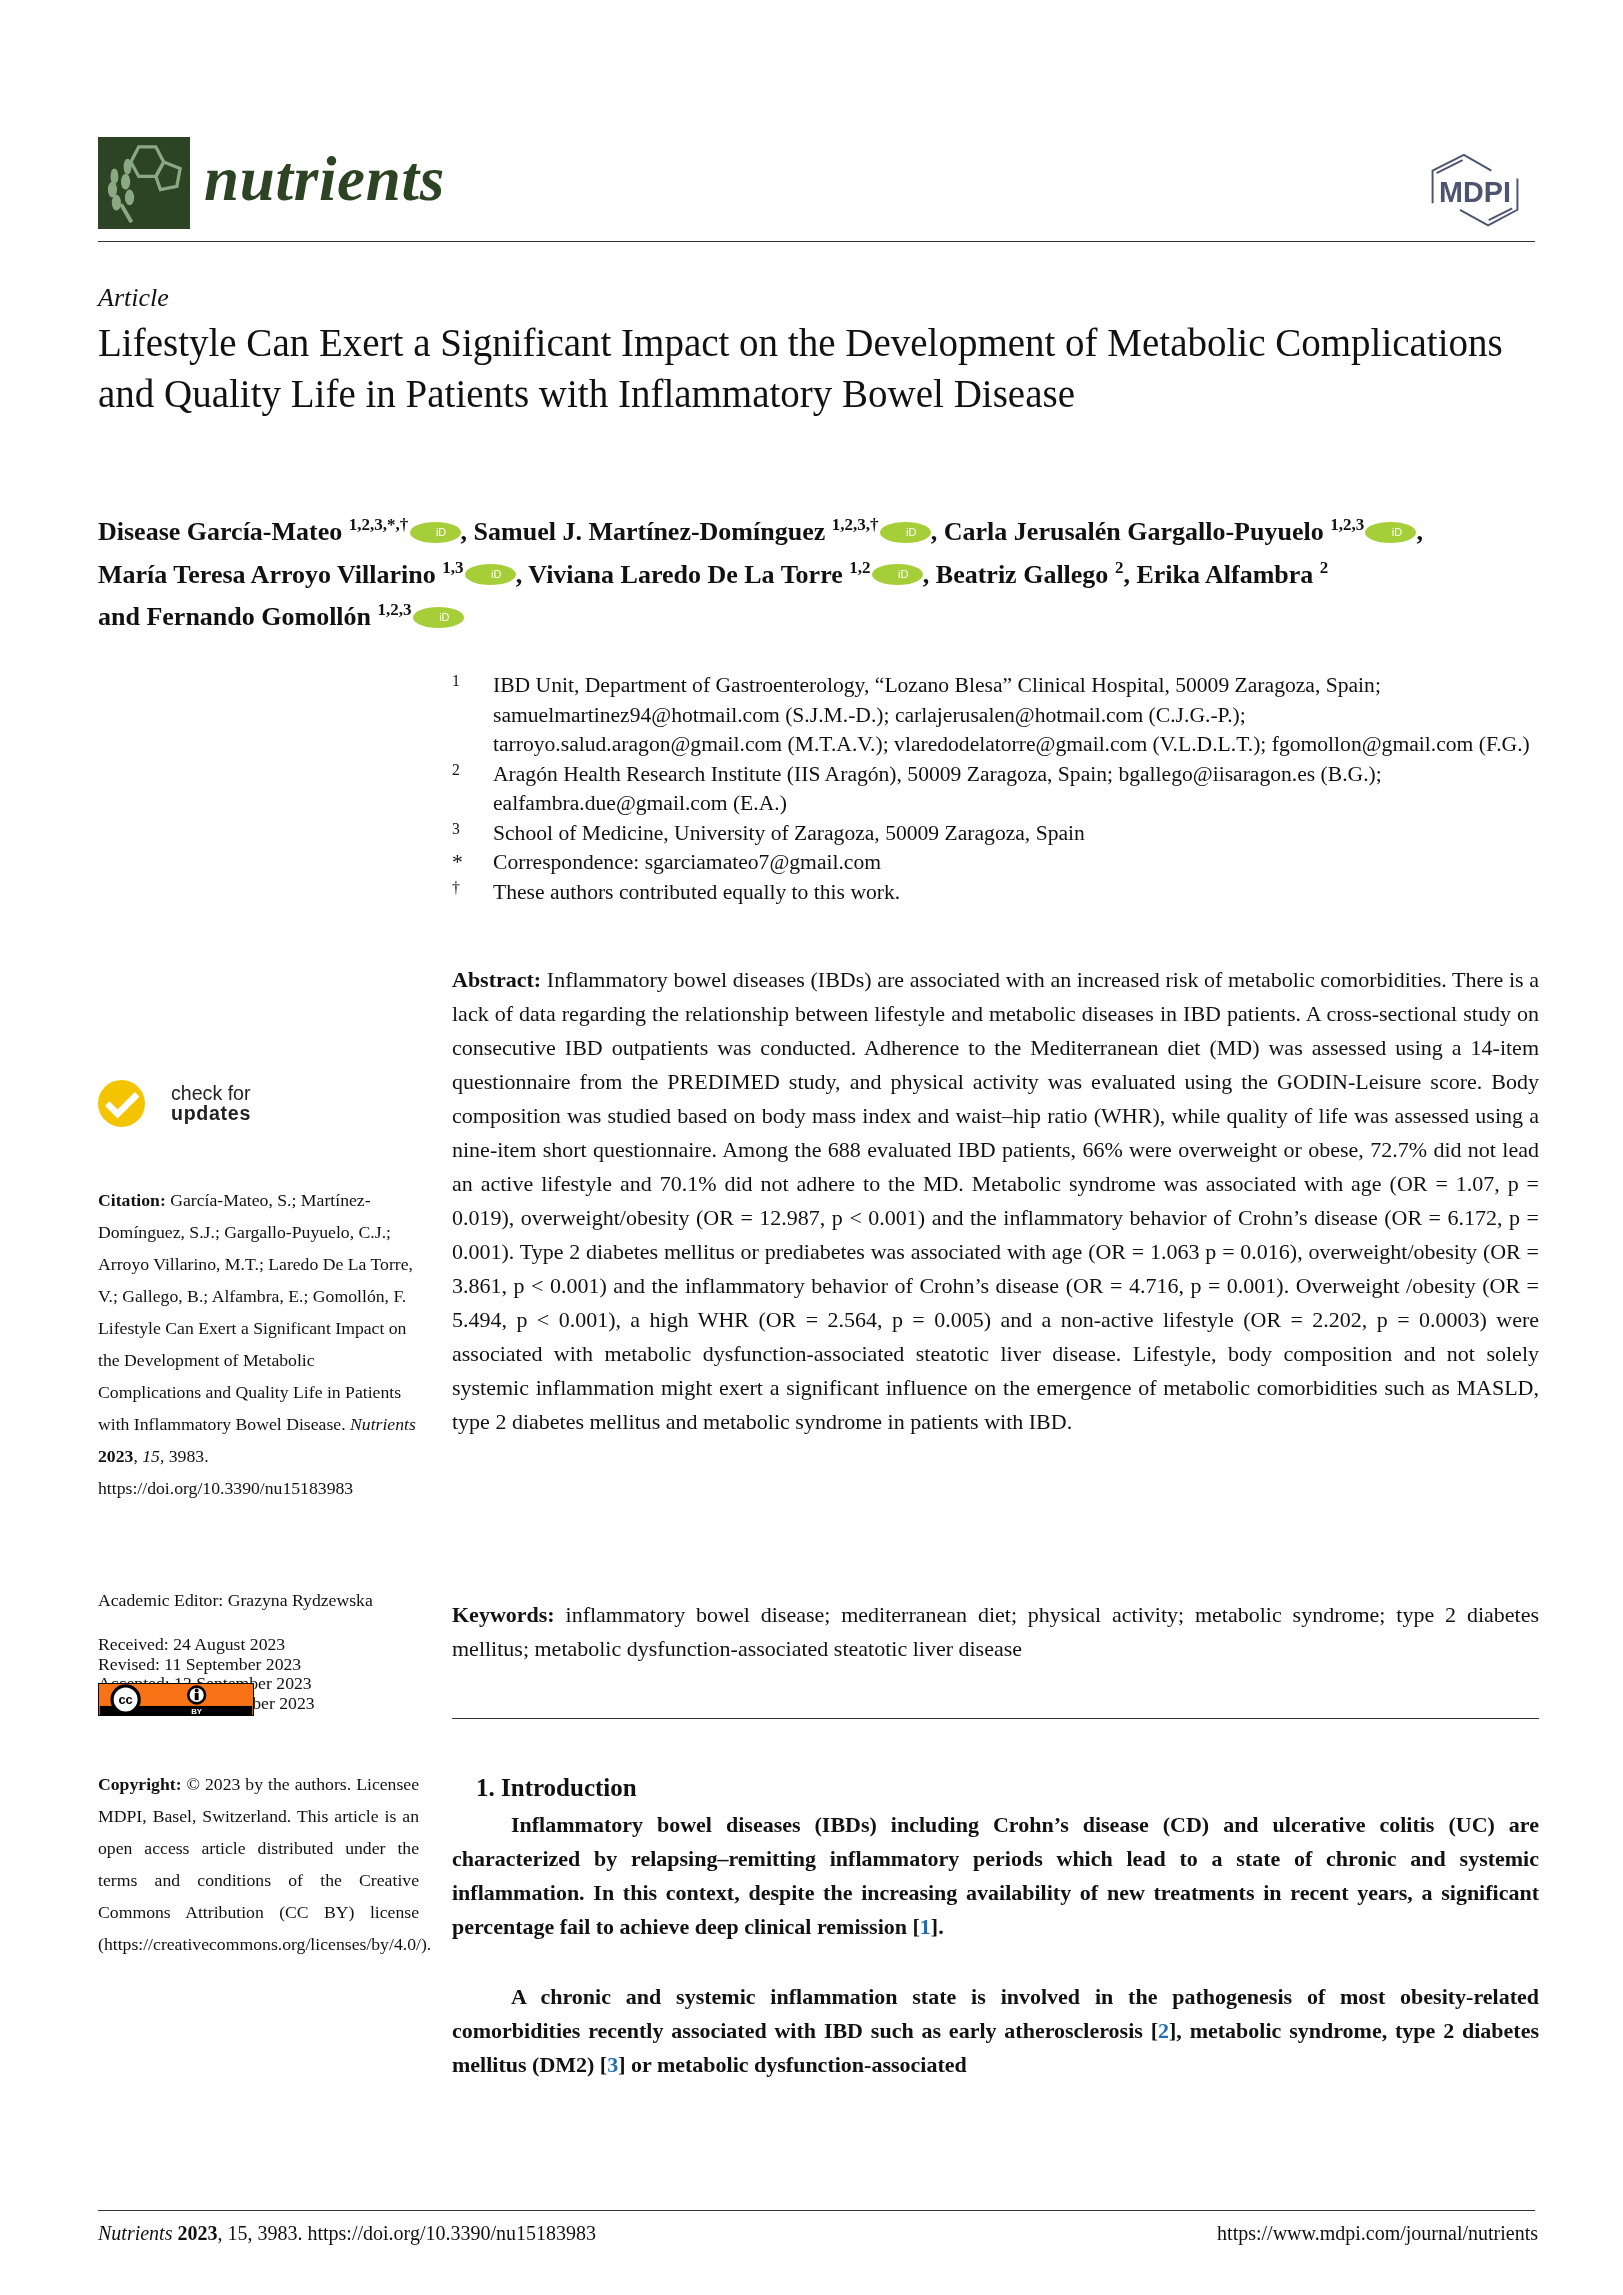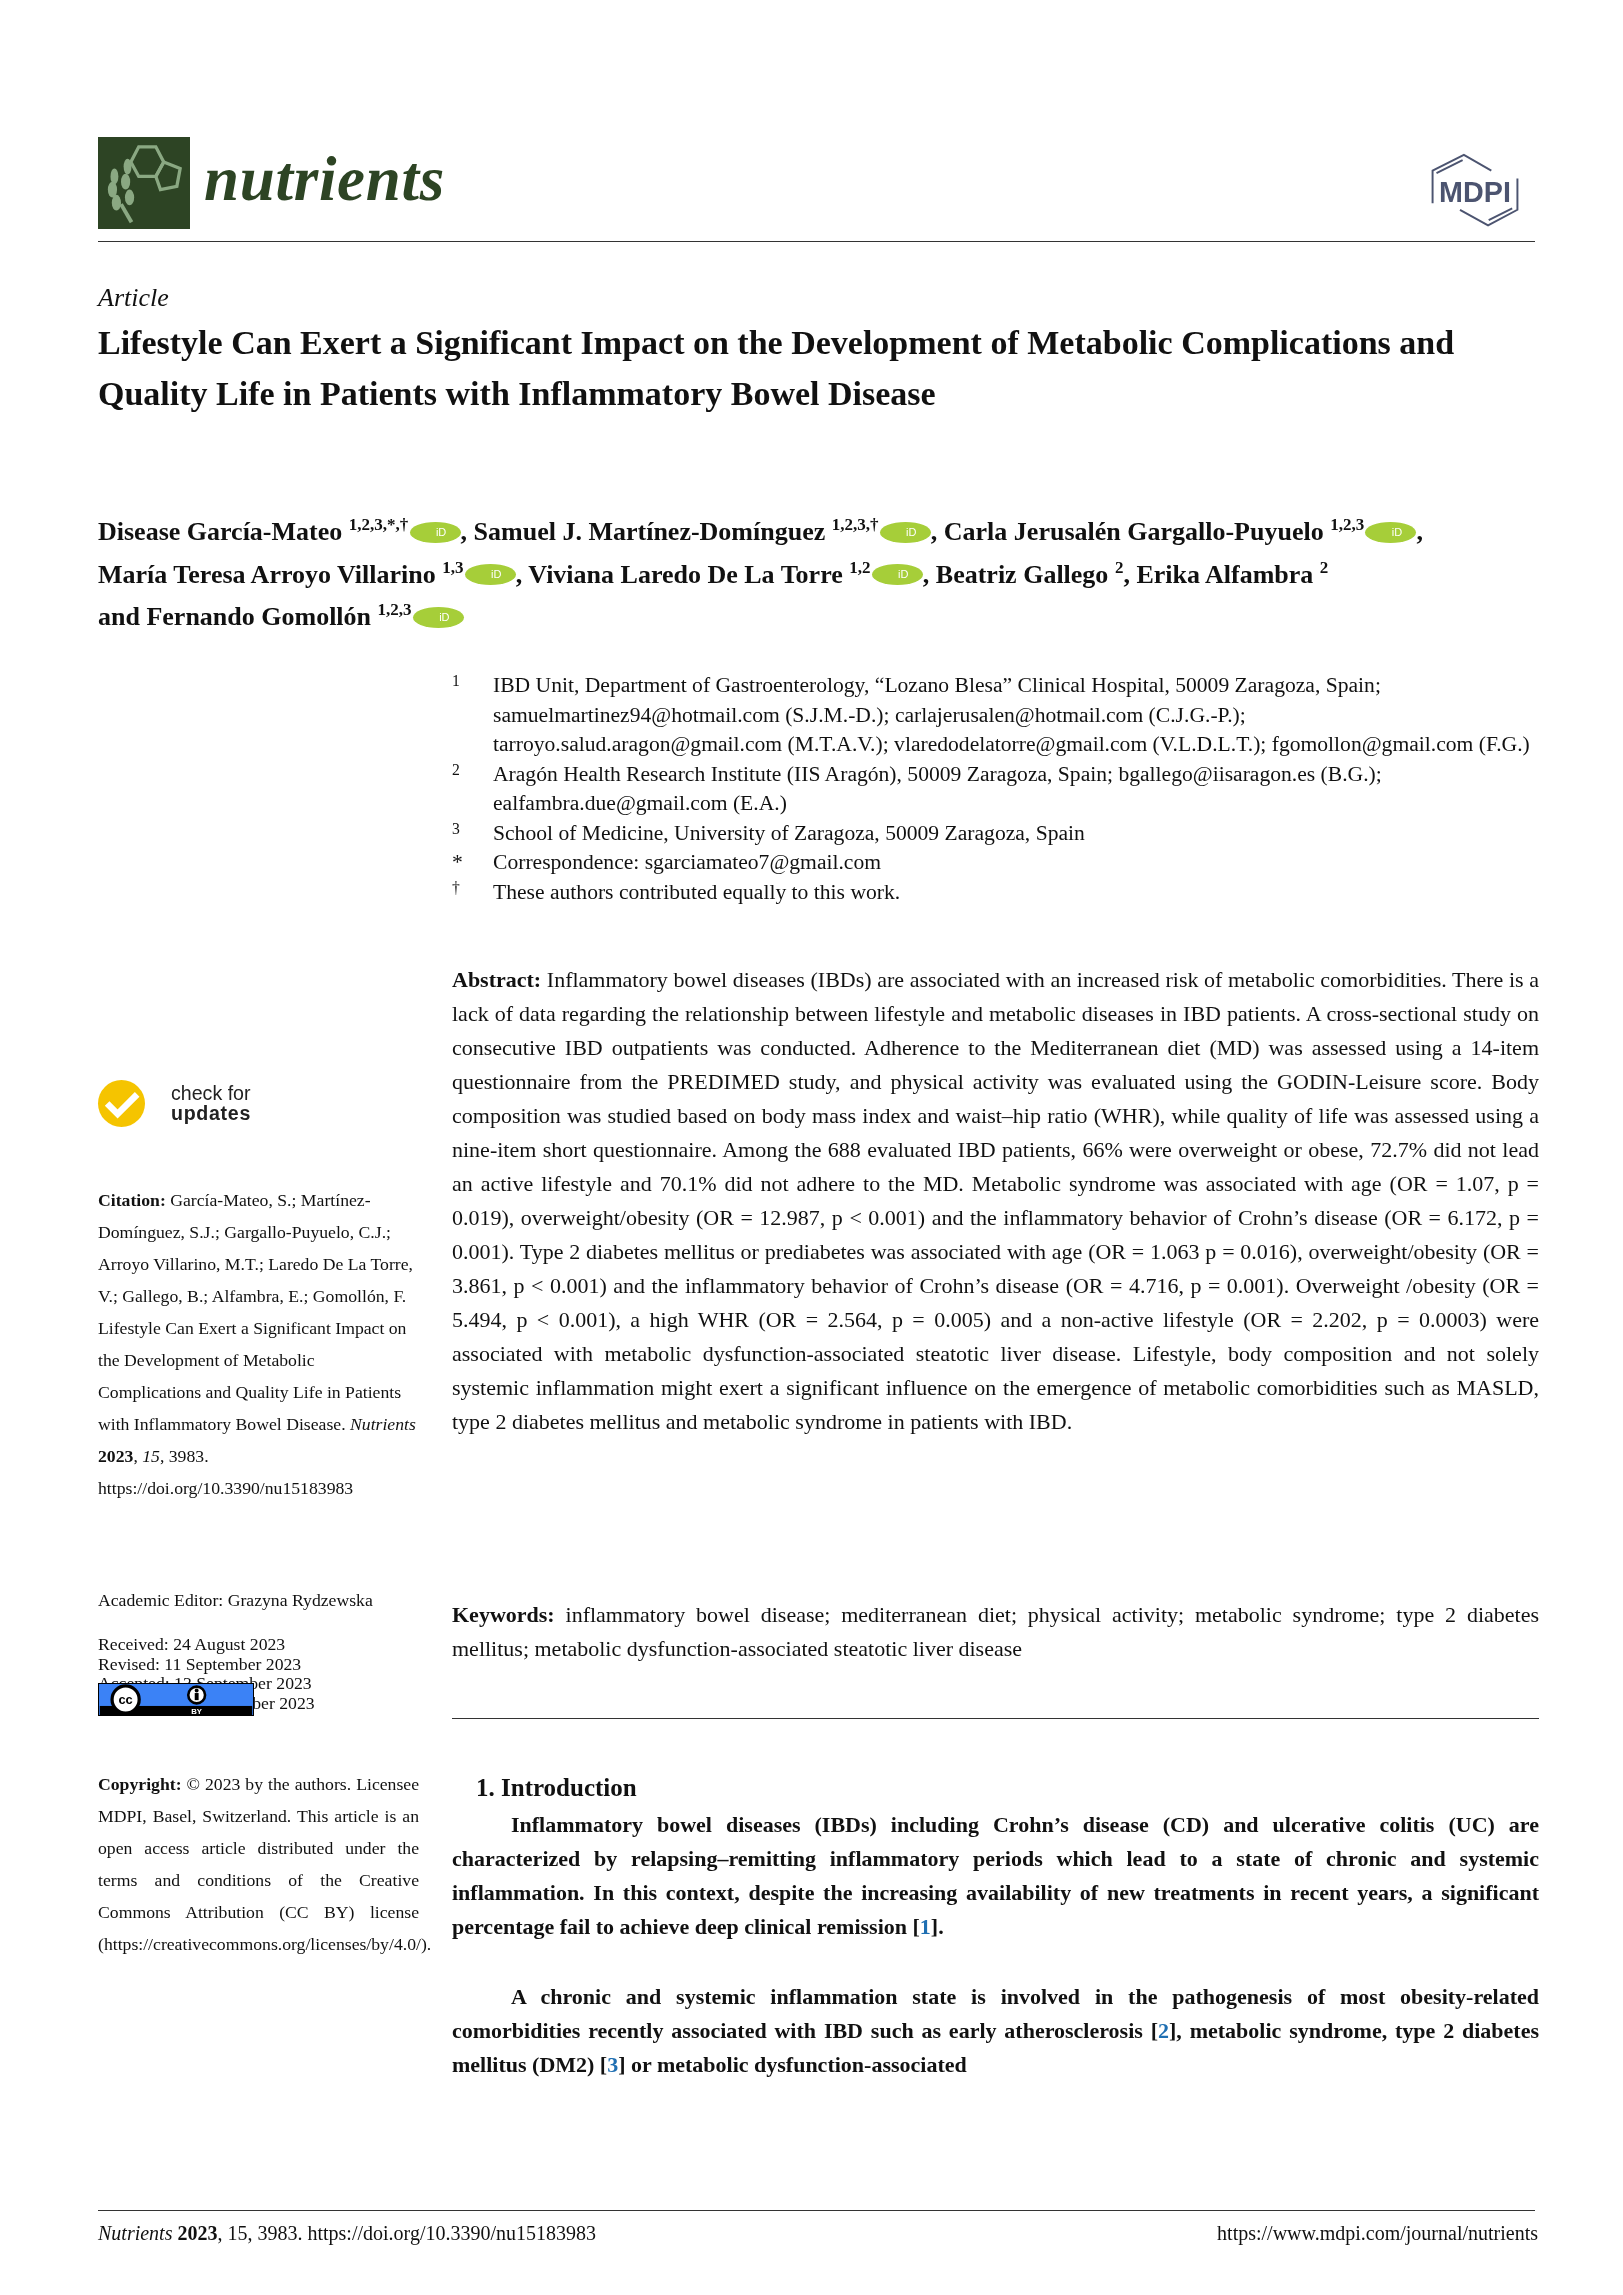--- a/index.html
+++ b/index.html
@@ -7,37 +7,37 @@
     width: 1623px; height: 2295px; position: relative; overflow: hidden;
     font-family: "Liberation Serif", "DejaVu Serif", serif; color: #111;
   }
   .abs { position: absolute; }
   
   .journal-logo { left: 98px; top: 137px; width: 92px; height: 92px; background: #2d4424; }
   .journal-name { left: 204px; top: 143px; font-family: "Liberation Serif", serif; font-style: italic; font-weight: bold; font-size: 63px; color: #2d4424; letter-spacing: 0.7px; }
   .mdpi-logo { left: 1413px; top: 152px; width: 124px; height: 79px; }
   .header-rule { left: 98px; top: 241px; width: 1437px; height: 1.3px; background: #333; }
   .article-type { left: 98px; top: 283px; font-style: italic; font-size: 26px; }
-  .title { left: 98px; top: 317px; width: 1440px; font-weight: bold; font-size: 34px; line-height: 51px; }
+  .title { left: 98px; top: 317px; width: 1440px; font-weight: normal; font-size: 39px; line-height: 51px; }
   .authors { left: 98px; top: 507px; width: 1440px; font-weight: bold; font-size: 26px; line-height: 36px; }
   .authors sup { font-size: 17px; }
   .orcid { display: inline-block; width: 39px; height: 21px; border-radius: 50%; background: #a6ce39; color: #fff; font-family: "Liberation Sans", sans-serif; font-size: 11px; font-weight: normal; line-height: 21px; text-align: center; vertical-align: 3.9px; margin-left: 1.3px; padding-left: 12px; }
   
   .affil { left: 452px; top: 671px; width: 1087px; font-size: 21.6px; line-height: 29.5px; }
   .affil-row { display: flex; }
   .affil-mark { width: 41px; flex: none; font-size: 15.7px; line-height: 19.6px; }
   .affil-mark.big { font-size: 21.6px; line-height: 29.5px; }
   .affil-text { flex: 1; }
   
   .sidebar { left: 98px; width: 321px; font-size: 17.7px; line-height: 32px; margin-top: 48px; }
   .check-updates { left: 98px; top: 1080px; display: flex; align-items: center; }
   .check-circle { width: 47px; height: 47px; border-radius: 50%; background: #f5c400; position: relative; }
   .check-text { margin-left: 26px; font-family: "Liberation Sans", sans-serif; font-size: 19.6px; line-height: 19.6px; color: #222; }
   .check-text b { font-weight: bold; letter-spacing: 0.7px; }
-  .cc-badge { left: 98px; top: 1683px; width: 154px; height: 31px; background: #3b82f6; border: 0.7px solid #000; }
+  .cc-badge { left: 98px; top: 1683px; width: 154px; height: 31px; background: #f97316; border: 0.7px solid #000; }
   .copyright { text-align: justify; }
   
   .main { left: 452px; width: 1087px; font-size: 22px; line-height: 34px; text-align: justify; }
   .rule-main { left: 452px; top: 1718px; width: 1087px; height: 1.3px; background: #333; }
   .section-head { left: 452px; top: 1774px; font-weight: bold; font-size: 25px; margin-left: 24px; }
   .cite { color: #1f6fb2; }
   .indent { text-indent: 59px; font-weight: bold; }
   .footer-rule { left: 98px; top: 2210px; width: 1437px; height: 0.7px; background: #333; }
   .footer-left { left: 98px; top: 2222px; font-size: 20px; }
   .footer-right { right: 85px; top: 2222px; font-size: 20px; }

